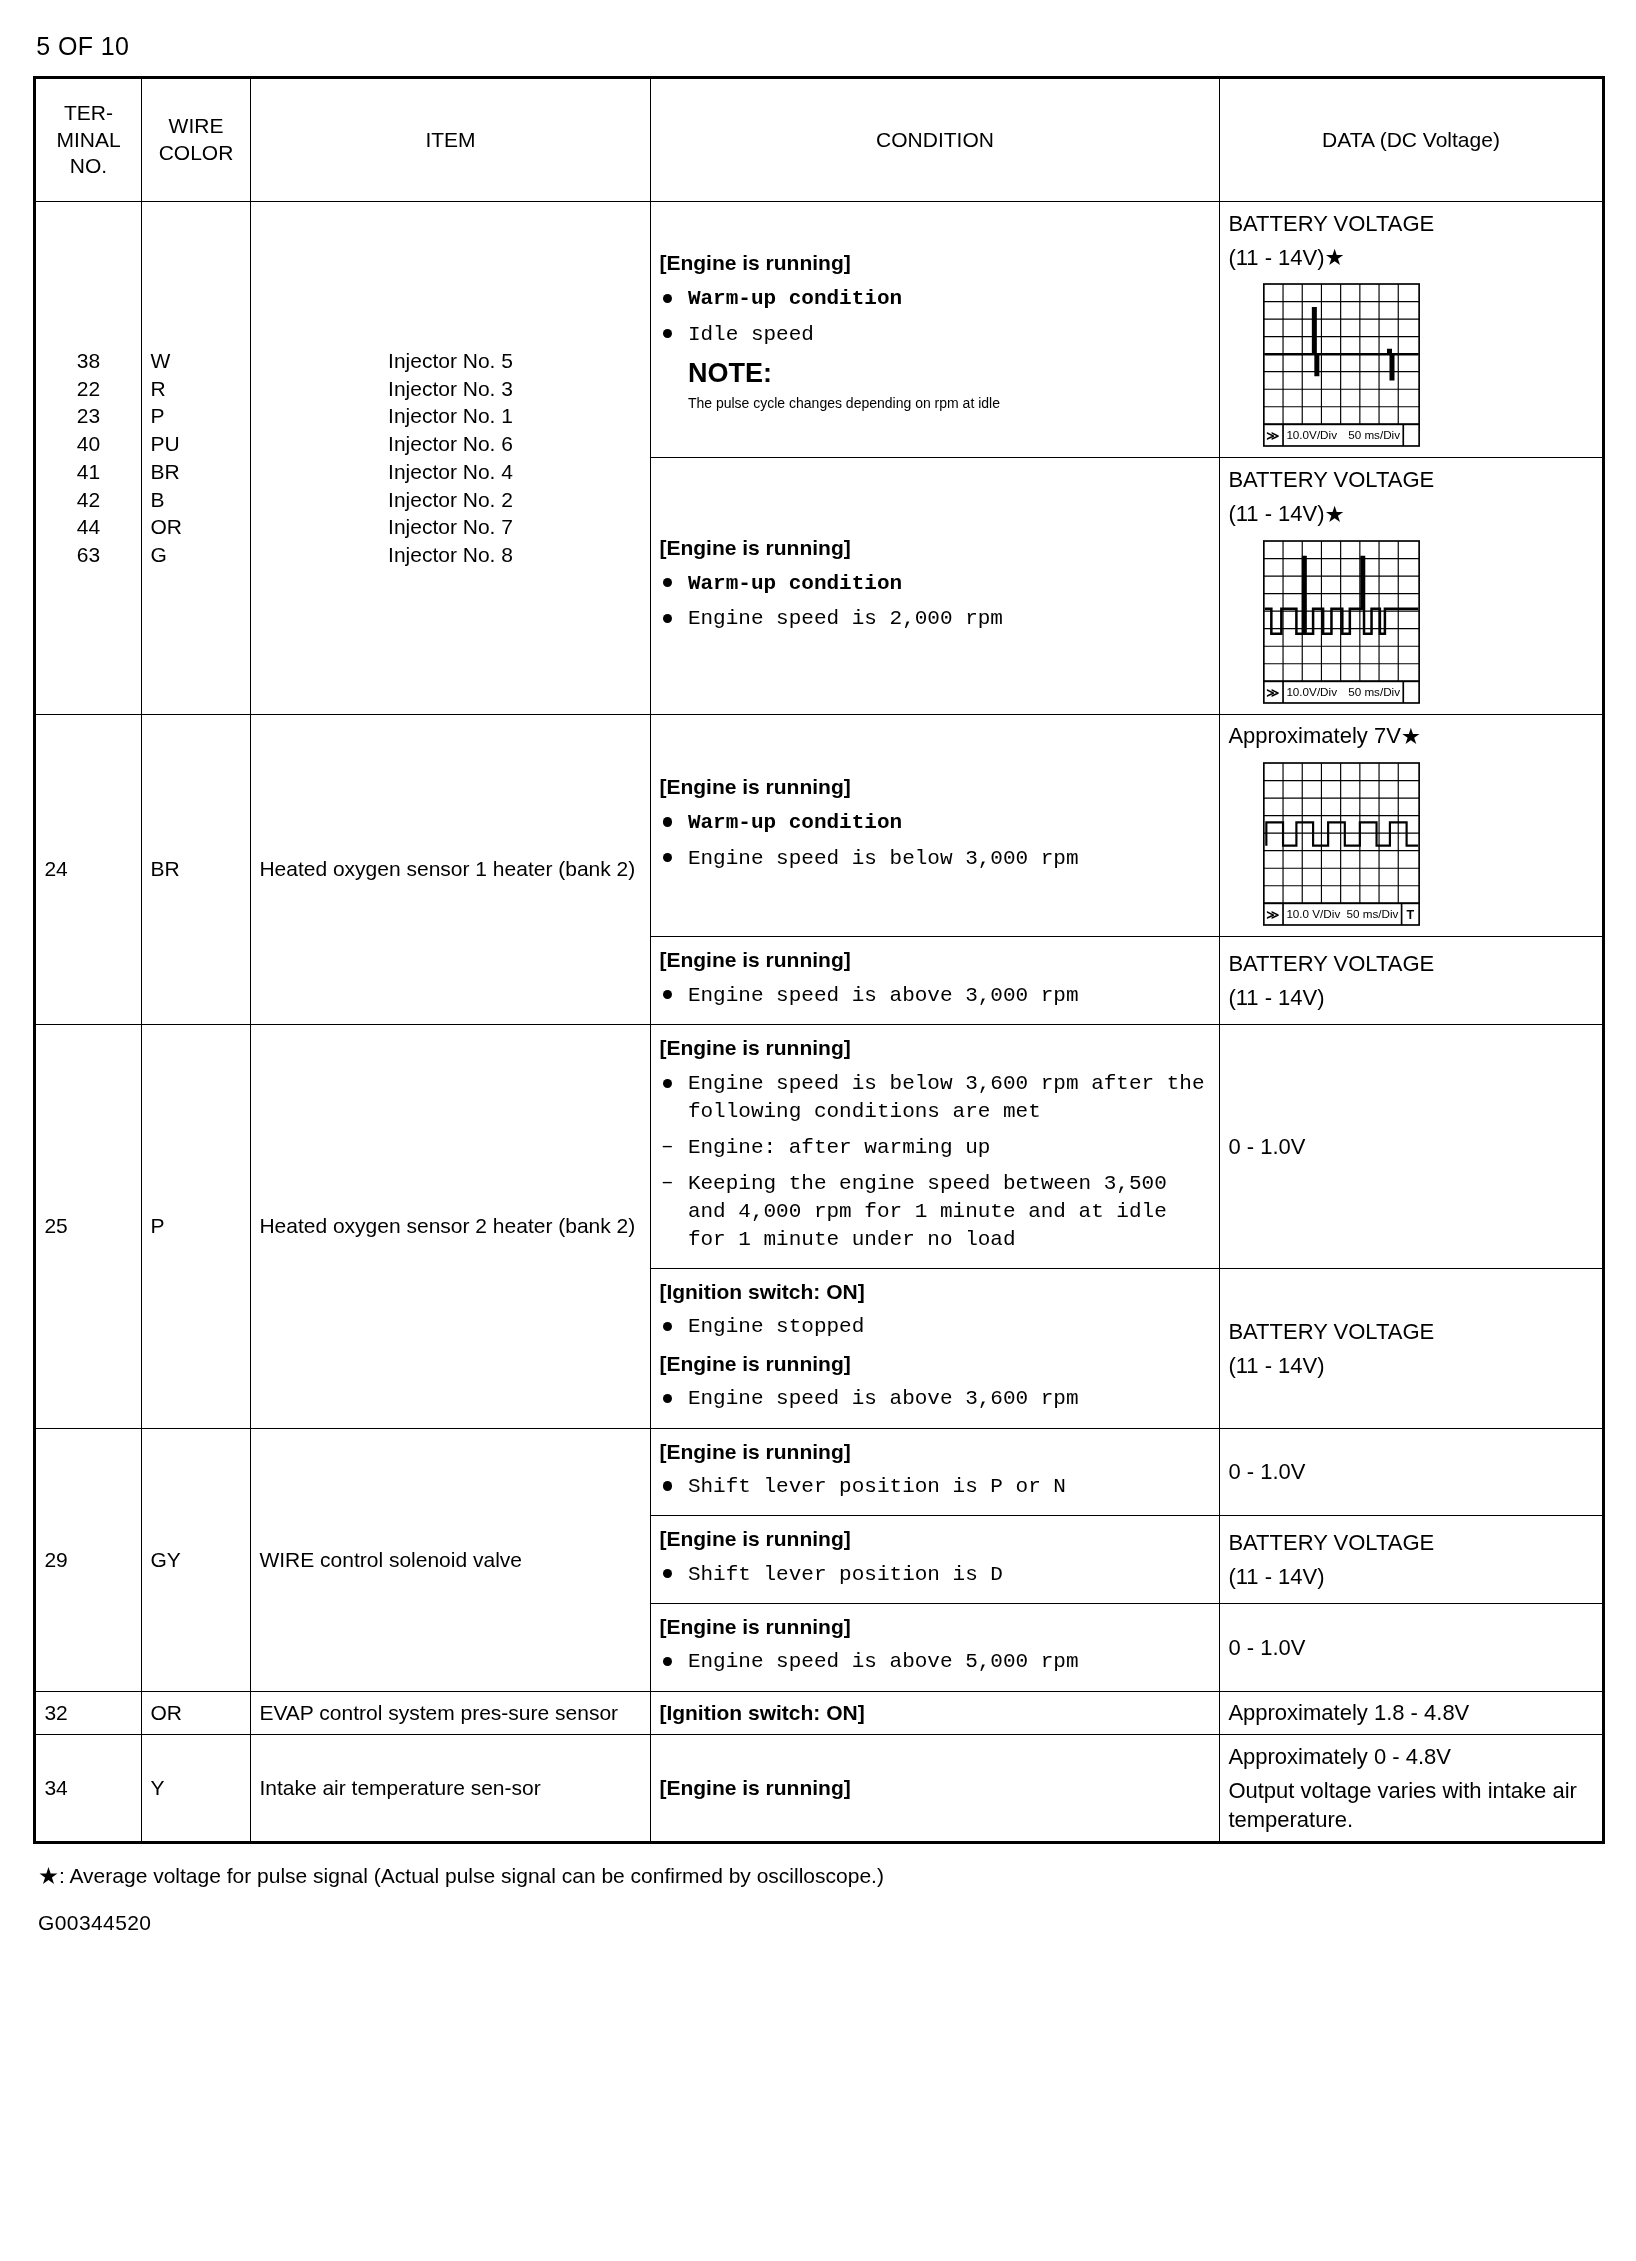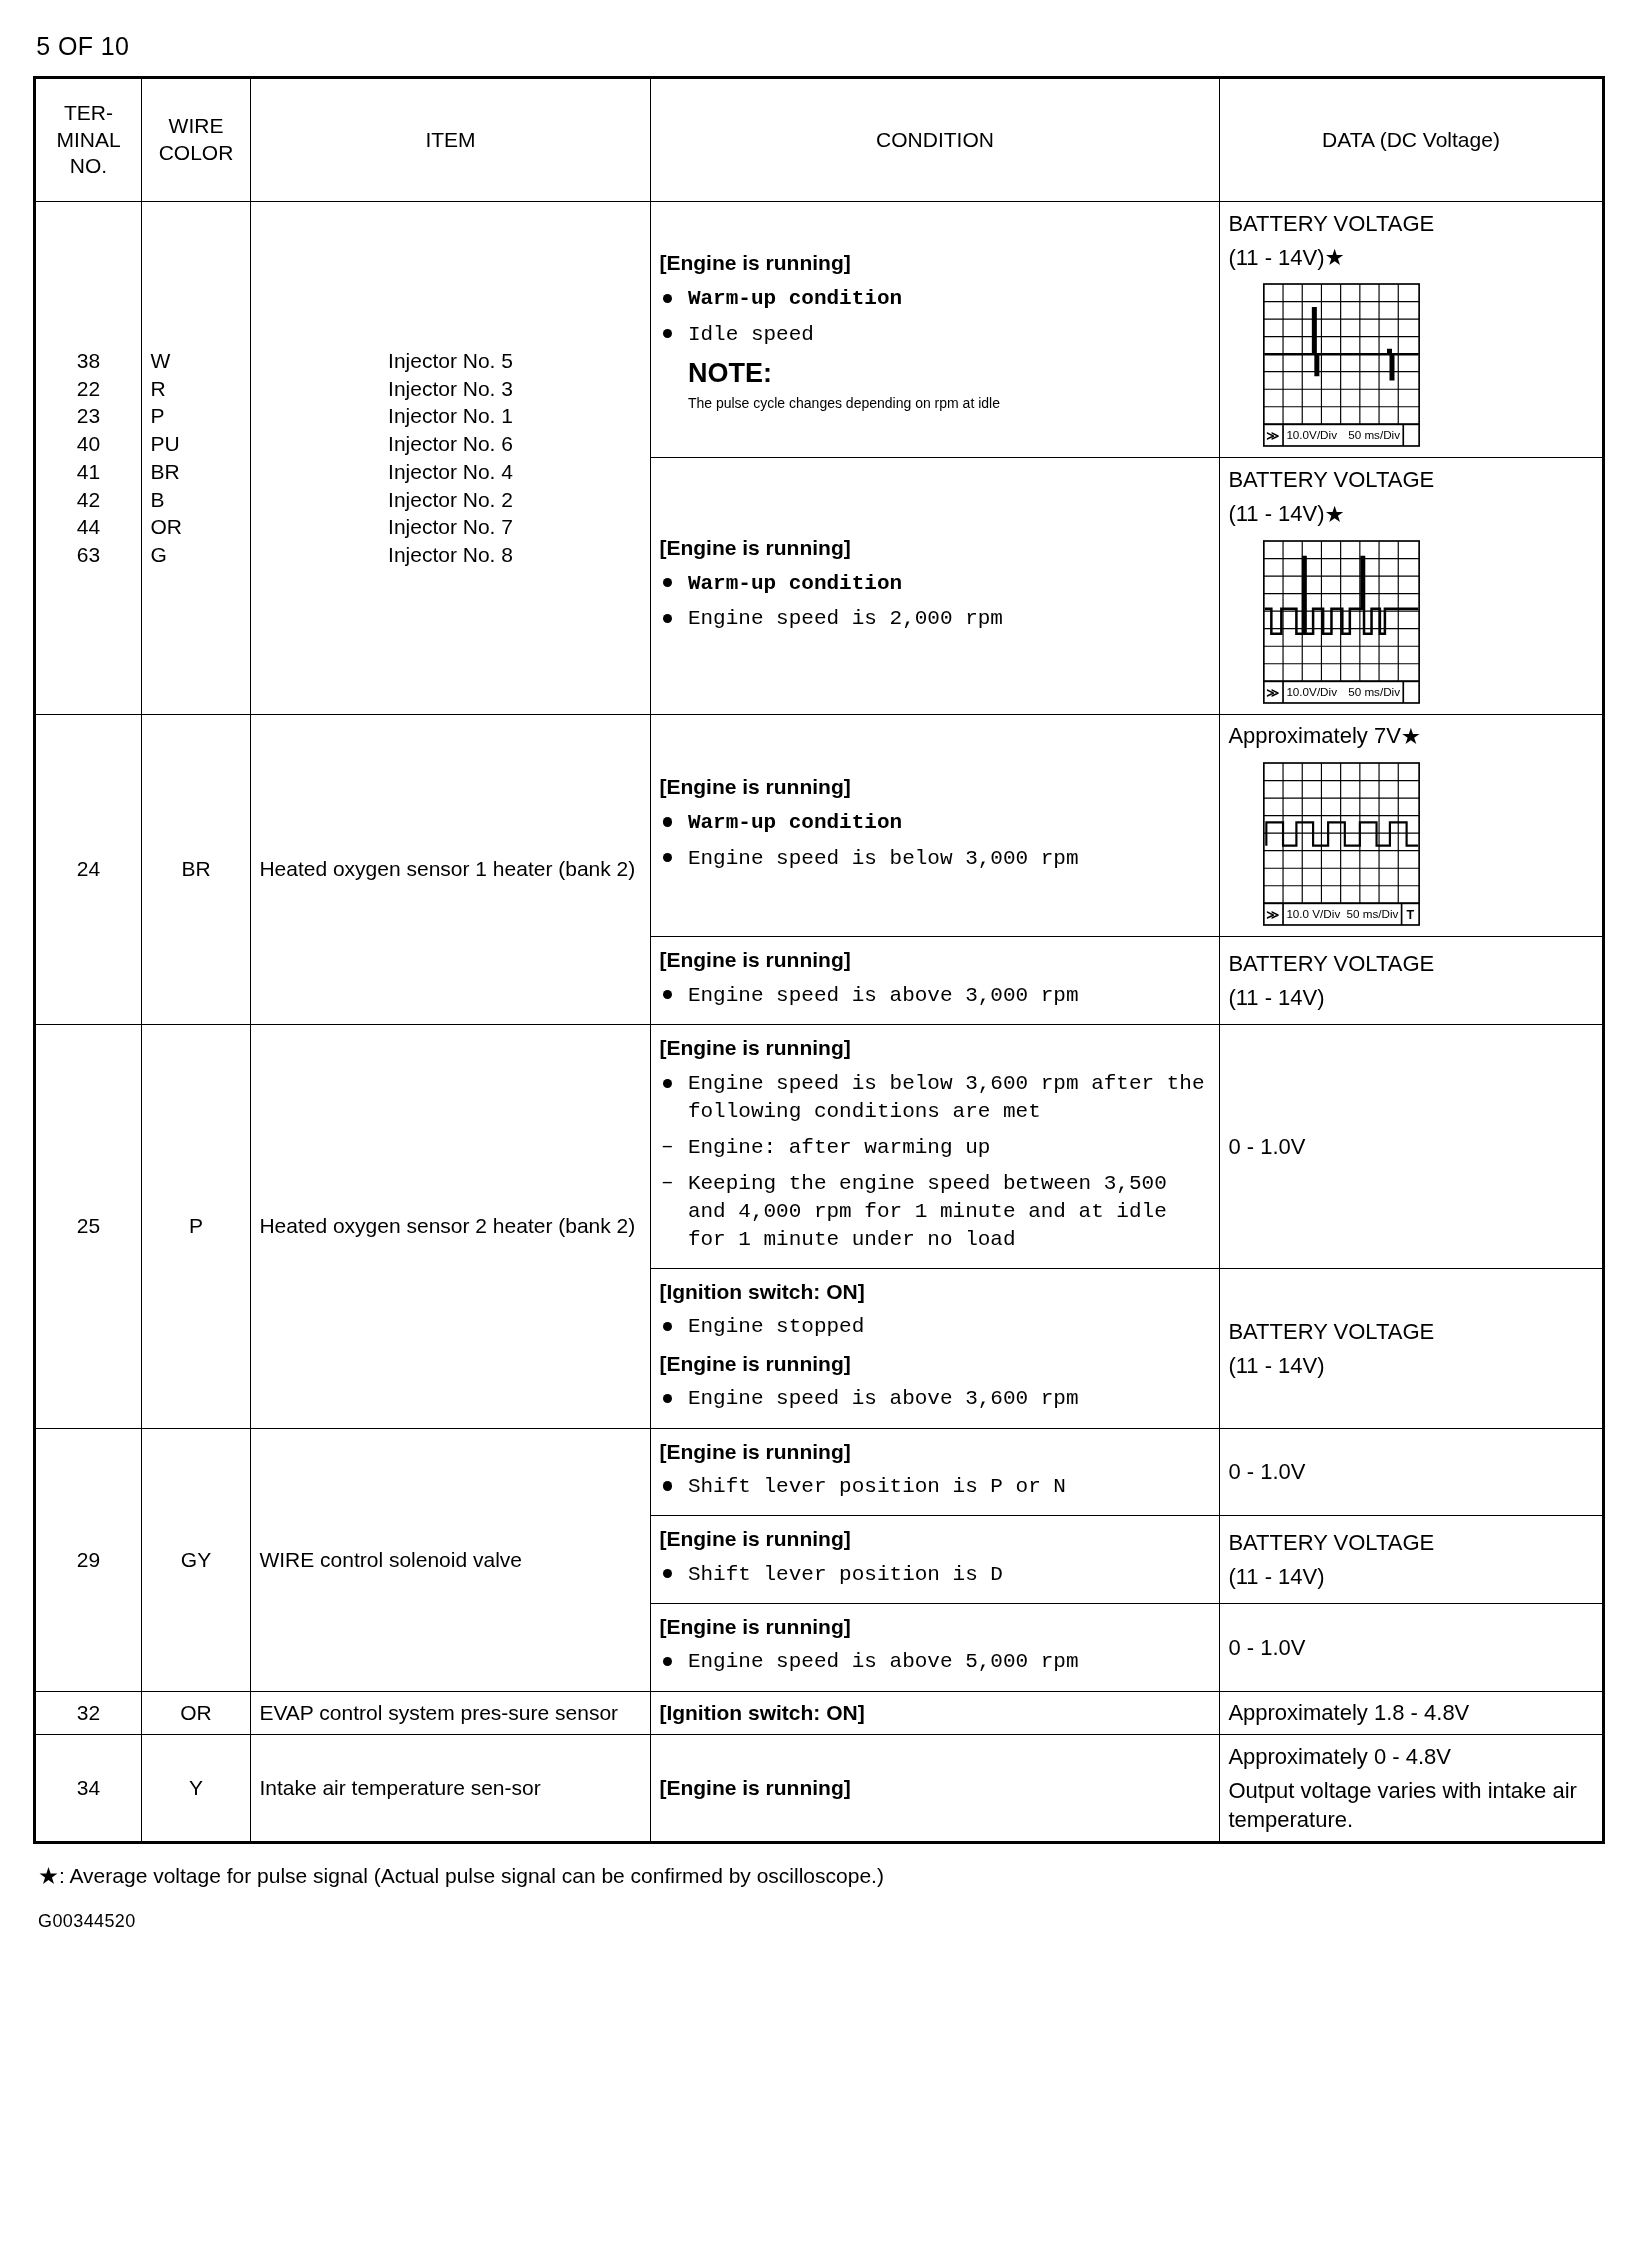--- a/index.html
+++ b/index.html
@@ -49,21 +49,21 @@
   thead td {
     text-align: center;
     height: 109px;
     font-size: 22px;
     vertical-align: middle;
     border-bottom: 3.3px solid #000;
   }
   .hdr-stack { line-height: 1.25; }
 
   td.term-cell, td.wire-cell {
-    text-align: center;
+    text-align: left;
     font-weight: bold;
     font-size: 22px;
   }
   td.term-list, td.wire-list, td.item-list {
     vertical-align: middle;
     font-weight: bold;
     font-size: 22px;
     line-height: 1.58;
   }
   td.term-list { text-align: center; }
@@ -153,21 +153,21 @@
   }
   .scope svg { display: block; }
 
   .footnote {
     margin: 18.4px 0 0 5px;
     font-size: 21px;
     line-height: 1.3;
   }
   .doc-id {
     margin: 22px 0 0 5px;
-    font-size: 18px;
+    font-size: 21px;
     letter-spacing: 0.4px;
   }
 </style>
 </head>
 <body>
 
 <div class="page">
 
   <div class="page-label">5 OF 10</div>
 

